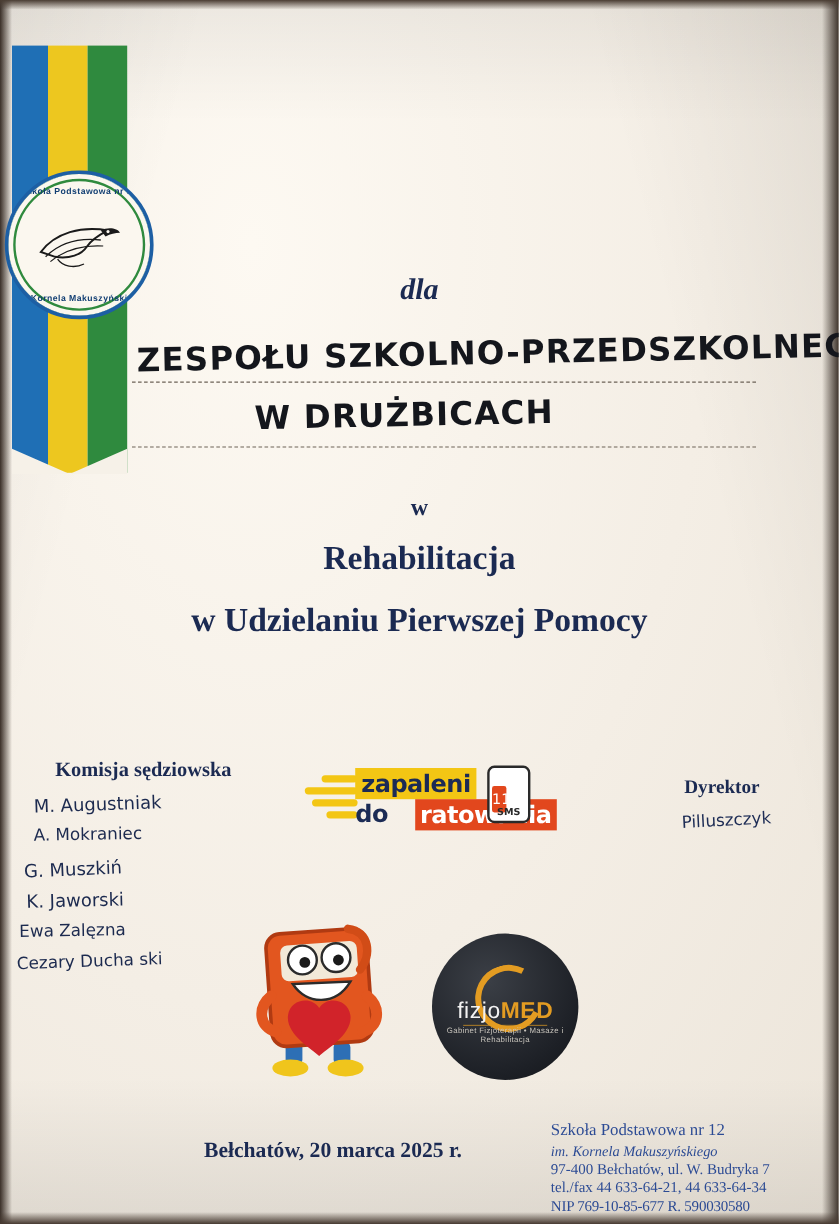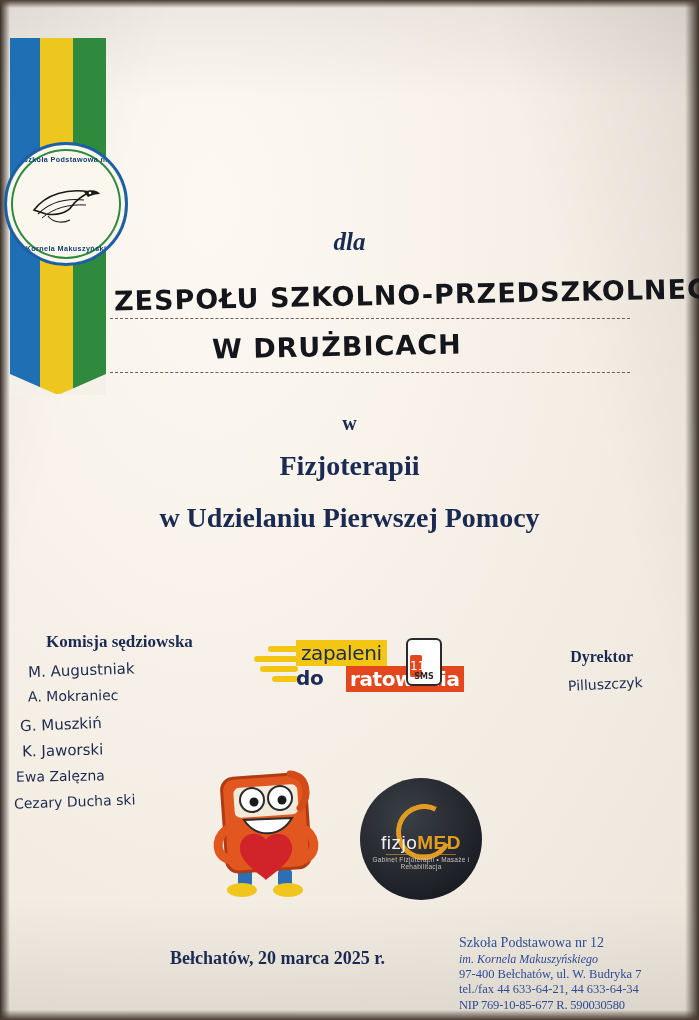--- a/index.html
+++ b/index.html
@@ -95,21 +95,21 @@
     position: absolute;
     left: 0;
     width: 118px;
     text-align: center;
     font-size: 7.2px;
     letter-spacing: 0.4px;
     color: #123f73;
     font-family: "Liberation Sans", sans-serif;
     font-weight: bold;
   }
-  .school-logo .ring-text-top { top: 10px; text-align: right; }
+  .school-logo .ring-text-top { top: 10px; }
   .school-logo .ring-text-bottom { bottom: 10px; }
   .school-logo .crest {
     position: absolute;
     left: 50%;
     top: 50%;
     transform: translate(-50%, -50%);
   }
 
   
   .headline {
@@ -228,21 +228,21 @@
   }
   .zapaleni .speed i:nth-child(1) { width: 30px; margin-left: 18px; }
   .zapaleni .speed i:nth-child(2) { width: 44px; margin-left: 4px; }
   .zapaleni .speed i:nth-child(3) { width: 38px; margin-left: 10px; }
   .zapaleni .speed i:nth-child(4) { width: 26px; margin-left: 22px; }
   .zapaleni .word1 {
     position: absolute;
     left: 46px;
     top: 2px;
     font-family: "DejaVu Sans", sans-serif;
-    font-weight: normal;
+    font-weight: bold;
     font-size: 20px;
     color: #1b2b55;
     background: #f3c614;
     padding: 1px 5px;
     letter-spacing: -0.4px;
   }
   .zapaleni .word2 {
     position: absolute;
     left: 46px;
     top: 28px;
@@ -444,21 +444,21 @@
 
 
   <div class="dla">dla</div>
 
   <div class="hand-line l1"></div>
   <div class="hand-line l2"></div>
   <div class="hand-text r1">ZESPOŁU SZKOLNO-PRZEDSZKOLNEGO</div>
   <div class="hand-text r2">W DRUŻBICACH</div>
 
   <div class="body-line w">w</div>
-  <div class="body-line title1">Fizjoterapii</div>
+  <div class="body-line title1">Rehabilitacja</div>
   <div class="body-line title2">w Udzielaniu Pierwszej Pomocy</div>
 
   <div class="jury-heading">Komisja sędziowska</div>
   <div class="sig-list">
     <div class="sig s1">M. Augustniak</div>
     <div class="sig s2">A. Mokraniec</div>
     <div class="sig s3">G. Muszkiń</div>
     <div class="sig s4">K. Jaworski</div>
     <div class="sig s5">Ewa Zalęzna</div>
     <div class="sig s6">Cezary Ducha ski</div>

